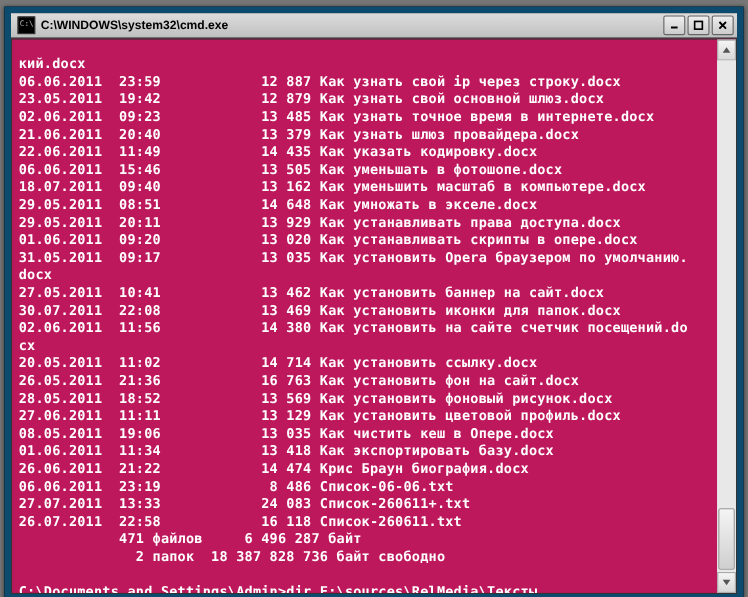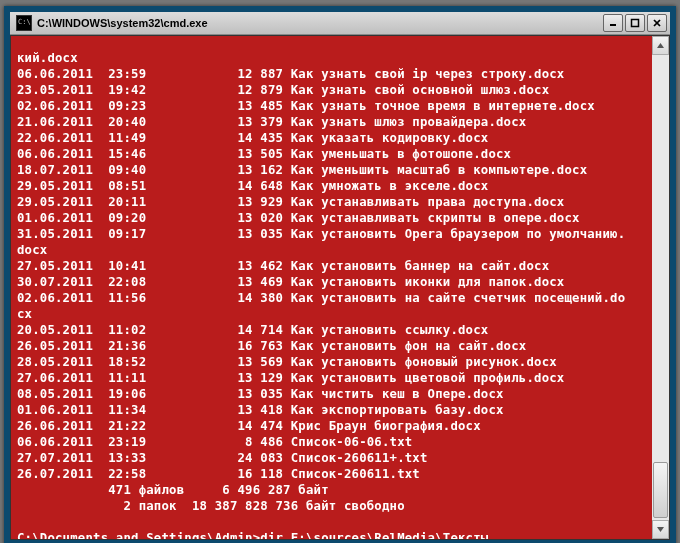--- a/index.html
+++ b/index.html
@@ -58,21 +58,21 @@
     background: linear-gradient(#eee,#ccc);
     border: 1px solid #666;
     border-radius: 2px;
     display: flex;
     align-items: center;
     justify-content: center;
   }
   .win-btn svg { display:block; }
   .client {
     position: relative;
-    background: #b91c1c;
+    background: #be185d;
     height: 503px;
     border: 1px solid #333;
   }
   .terminal-wrap {
     position: absolute;
     top: 0; left: 0; right: 17px; bottom: 0;
     overflow: hidden;
   }
   .terminal {
     padding: 2px 6px;

